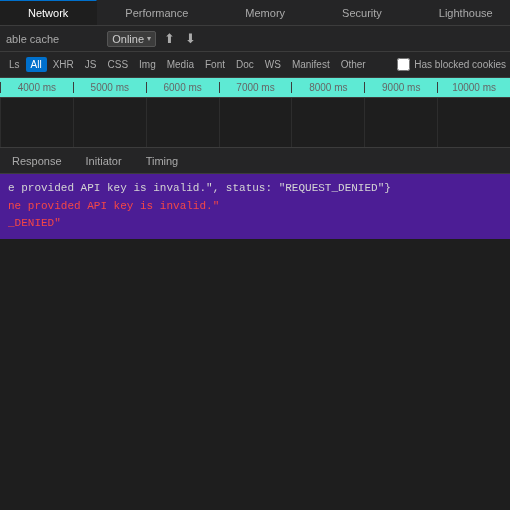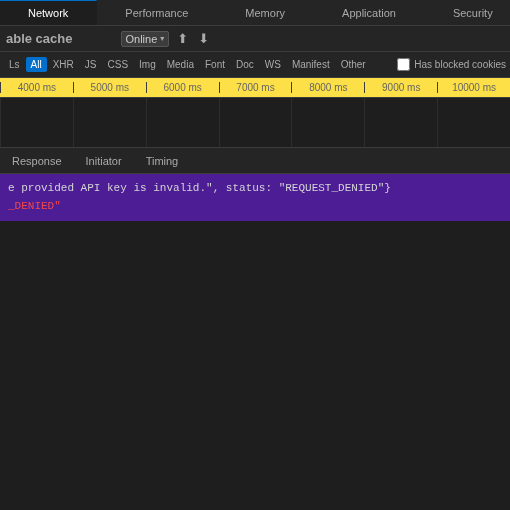--- a/index.html
+++ b/index.html
@@ -49,22 +49,21 @@
       align-items: center;
       background: #252526;
       border-bottom: 1px solid #3c3c3c;
       height: 26px;
       padding: 0 6px;
       gap: 6px;
     }
 
     .toolbar-label {
       color: #aaa;
-      font-size: 13px;
-      font-weight: bold;
+      font-size: 11px;
     }
 
     .toolbar-dropdown {
       background: #3c3c3c;
       color: #ccc;
       border: 1px solid #555;
       font-size: 11px;
       padding: 1px 4px;
       border-radius: 2px;
       display: flex;
@@ -121,21 +120,21 @@
       font-size: 10px;
     }
 
     .blocked-cookies input[type="checkbox"] {
       accent-color: #555;
     }
 
     
     .timeline-header {
       display: flex;
-      background: #fde047;
+      background: #5eead4;
       border-bottom: 1px solid #3c3c3c;
       height: 20px;
       align-items: center;
       overflow: hidden;
     }
 
     .timeline-tick {
       flex: 1;
       text-align: center;
       font-size: 10px;
@@ -209,23 +208,20 @@
 
 <div class="tab-bar">
   <div class="tab-item active">
     <span>Network</span>
   </div>
   <div class="tab-item">
     <span>Performance</span>
   </div>
   <div class="tab-item">
     <span>Memory</span>
-  </div>
-  <div class="tab-item">
-    <span>Application</span>
   </div>
   <div class="tab-item">
     <span>Security</span>
   </div>
   <div class="tab-item">
     <span>Lighthouse</span>
   </div>
 </div>
 
 <div class="toolbar">
@@ -310,14 +306,15 @@
   <div class="sub-tab-item">
     <span>Initiator</span>
   </div>
   <div class="sub-tab-item">
     <span>Timing</span>
   </div>
 </div>
 
 <div class="content-area">
   <div class="content-line">e provided API key is invalid.", status: "REQUEST_DENIED"}</div>
+  <div class="content-line red">ne provided API key is invalid."</div>
   <div class="content-line red">_DENIED"</div>
 </div>
 
 </body></html>

